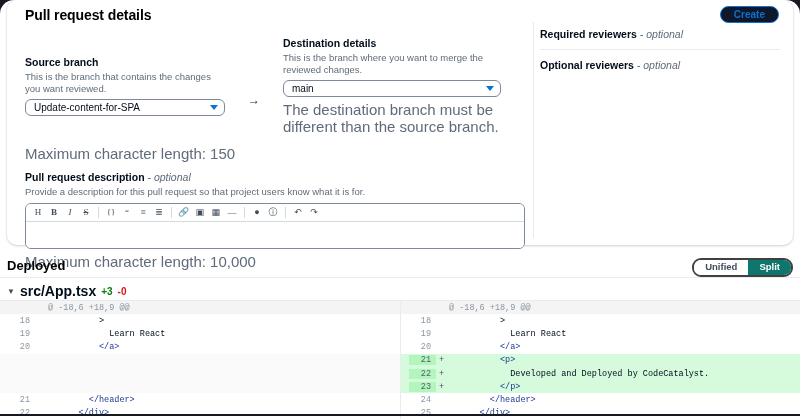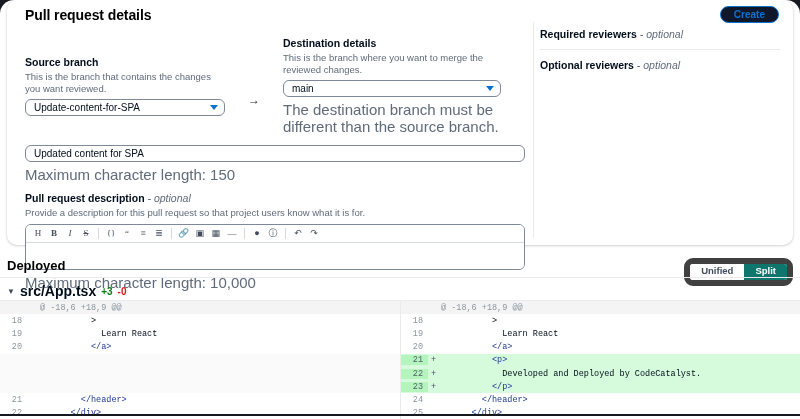--- a/index.html
+++ b/index.html
@@ -91,21 +91,21 @@
   .esep{ width:1px;height:11px;background:#d5dbdb;margin:0 4px; }
   .earea{ height:26px; background:#fff; }
 
   
   .changes-h{
     position:absolute; left:7px; top:258px;
     font-size:13px; font-weight:bold; color:#000;
   }
   .seg{
     position:absolute; right:7px; top:258px;
-    display:flex; border:6px solid #404040; border-radius:9px; overflow:hidden; height:28px;
+    display:flex; border:2px solid #404040; border-radius:9px; overflow:hidden; height:19px;
   }
   .seg div{
     font-size:9.5px; font-weight:bold; padding:0 11px; line-height:13px; cursor:pointer;
     color:#414d5c; background:#fff;
   }
   .seg div.active{ background:#0f766e; color:#fff; }
   .sep-line{ position:absolute; left:0; top:277px; width:800px; height:1px; background:#e9ebed; }
 
   .file-row{
     position:absolute; left:0; top:283px; width:800px; height:16px;
@@ -118,21 +118,21 @@
 
   
   .diff{
     position:absolute; left:0; top:300px; width:800px; height:119px;
     display:flex; border-top:1px solid #e9ebed; background:#fff;
     font-family:"Liberation Mono", monospace; font-size:8.5px;
     overflow:hidden;
   }
   .pane{ width:400px; position:relative; }
   .pane.right{ border-left:1px solid #e9ebed; }
-  .dline{ display:flex; height:13.2px; align-items:center; }
+  .dline{ display:flex; height:13.2px; align-items:center;padding-left:8px; }
   .gutter{
     width:27px; min-width:27px; text-align:right; padding-right:5px;
     color:#8c96a0; font-size:8.5px; user-select:none;
   }
   .sign{ width:11px; min-width:11px; text-align:center; color:#414d5c; }
   .code{ flex:1; white-space:pre; color:#000d1a; padding-left:2px; overflow:hidden; }
   .dline.hunk{ background:#f4f4f4; color:#5f6b7a; }
   .dline.hunk .code{ color:#8c96a0; }
   .dline.hunk .gutter{ background:#fafafa; }
   .dline.add .gutter{ background:#b3f5bc; color:#52606d; }
@@ -173,21 +173,20 @@
             <p class="hint">This is the branch where you want to merge the reviewed changes.</p>
             <div class="select-wrap">
               <input class="field" readonly="" value="main" style="">
               <span class="caret"></span>
             </div>
             <p class="hint-after">The destination branch must be different than the source branch.</p>
           </div>
         </div>
 
         <div style="margin-top:10px;">
-          <input class="field" value="Updated content for SPA" style="">
           <p class="hint-after">Maximum character length: 150</p>
         </div>
 
         <div style="margin-top:9px;">
           <span class="lbl"><span>Pull request description</span><span class="opt"> - optional</span></span>
           <p class="hint">Provide a description for this pull request so that project users know what it is for.</p>
           <div class="editor">
             <div class="etoolbar" id="etoolbar">
                 <div class="ebtn">H</div>
                 <div class="ebtn" style="font-weight: bold;">B</div>

